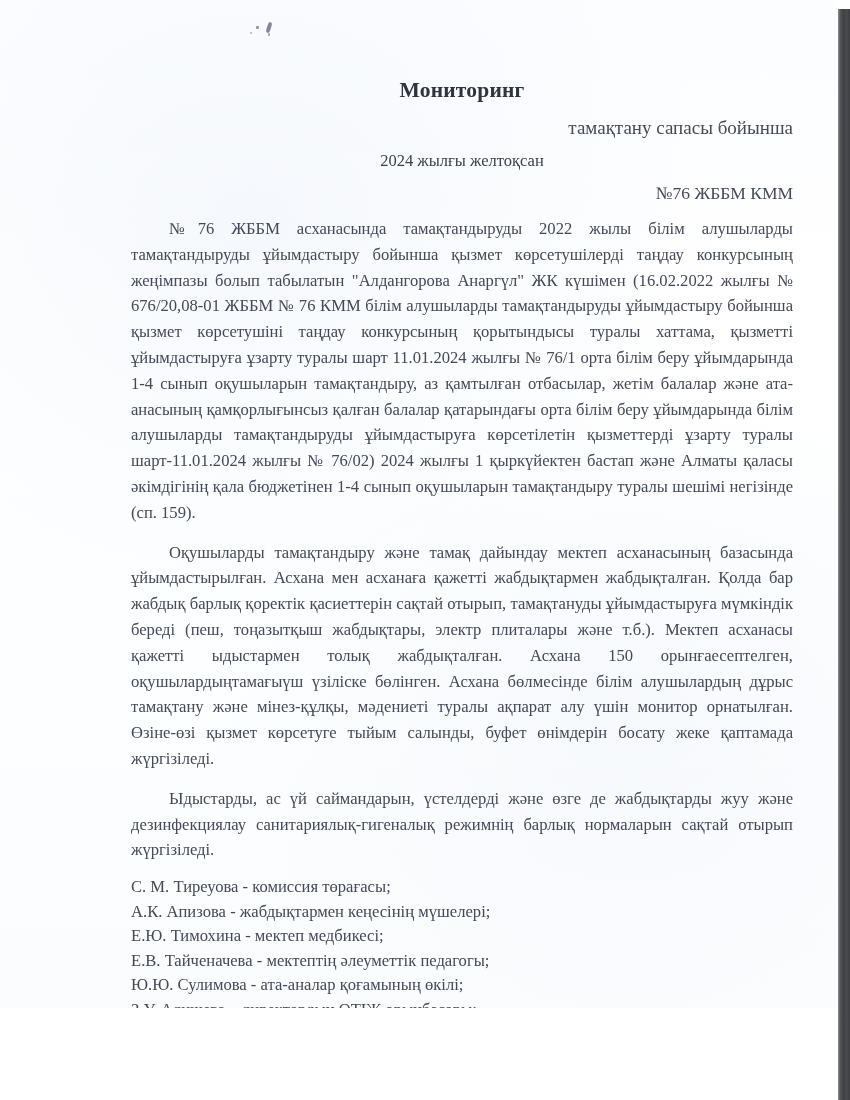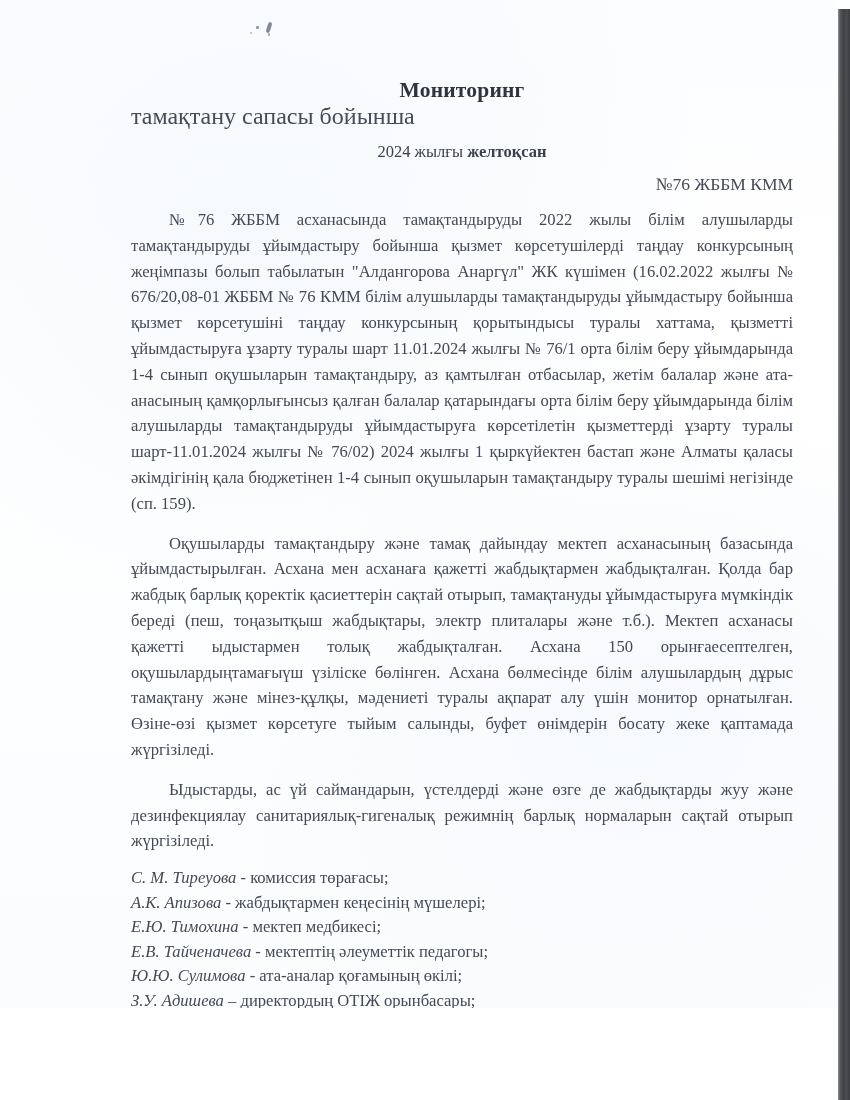--- a/index.html
+++ b/index.html
@@ -93,31 +93,32 @@
 
   .title {
     text-align: center;
     font-weight: bold;
     font-size: 21.5px;
     letter-spacing: .2px;
     margin-top: 78px;
     color: #2f343e;
   }
   .subtitle {
-    text-align: left;
-    font-size: 24px;
+    text-align: right;
+    font-size: 19px;
+    margin-top: 14px;
     color: #454b57;
   }
   .subtitle-date {
     text-align: center;
     font-size: 16.5px;
     margin-top: 12px;
     color: #3b414c;
   }
-  .subtitle-date b { font-weight: bold; }
+  .subtitle-date b { font-weight: normal; }
   .subtitle-org {
     text-align: right;
     font-size: 17.5px;
     margin-top: 12px;
     color: #454b57;
   }
 
   p.body {
     text-align: justify;
     text-justify: inter-word;
@@ -132,21 +133,20 @@
 
   
   .members {
     margin-top: 12px;
     font-size: 16.6px;
     line-height: 1.48;
     color: #434956;
   }
   .member-row { white-space: normal; }
   .member-name {
-    font-style: italic;
     font-family: "Liberation Serif", "DejaVu Serif", serif;
     text-align: center;
   }
 
   
   .clip-bottom {
     position: absolute;
     left: 0;
     top: 1096px;
     width: 838px;

